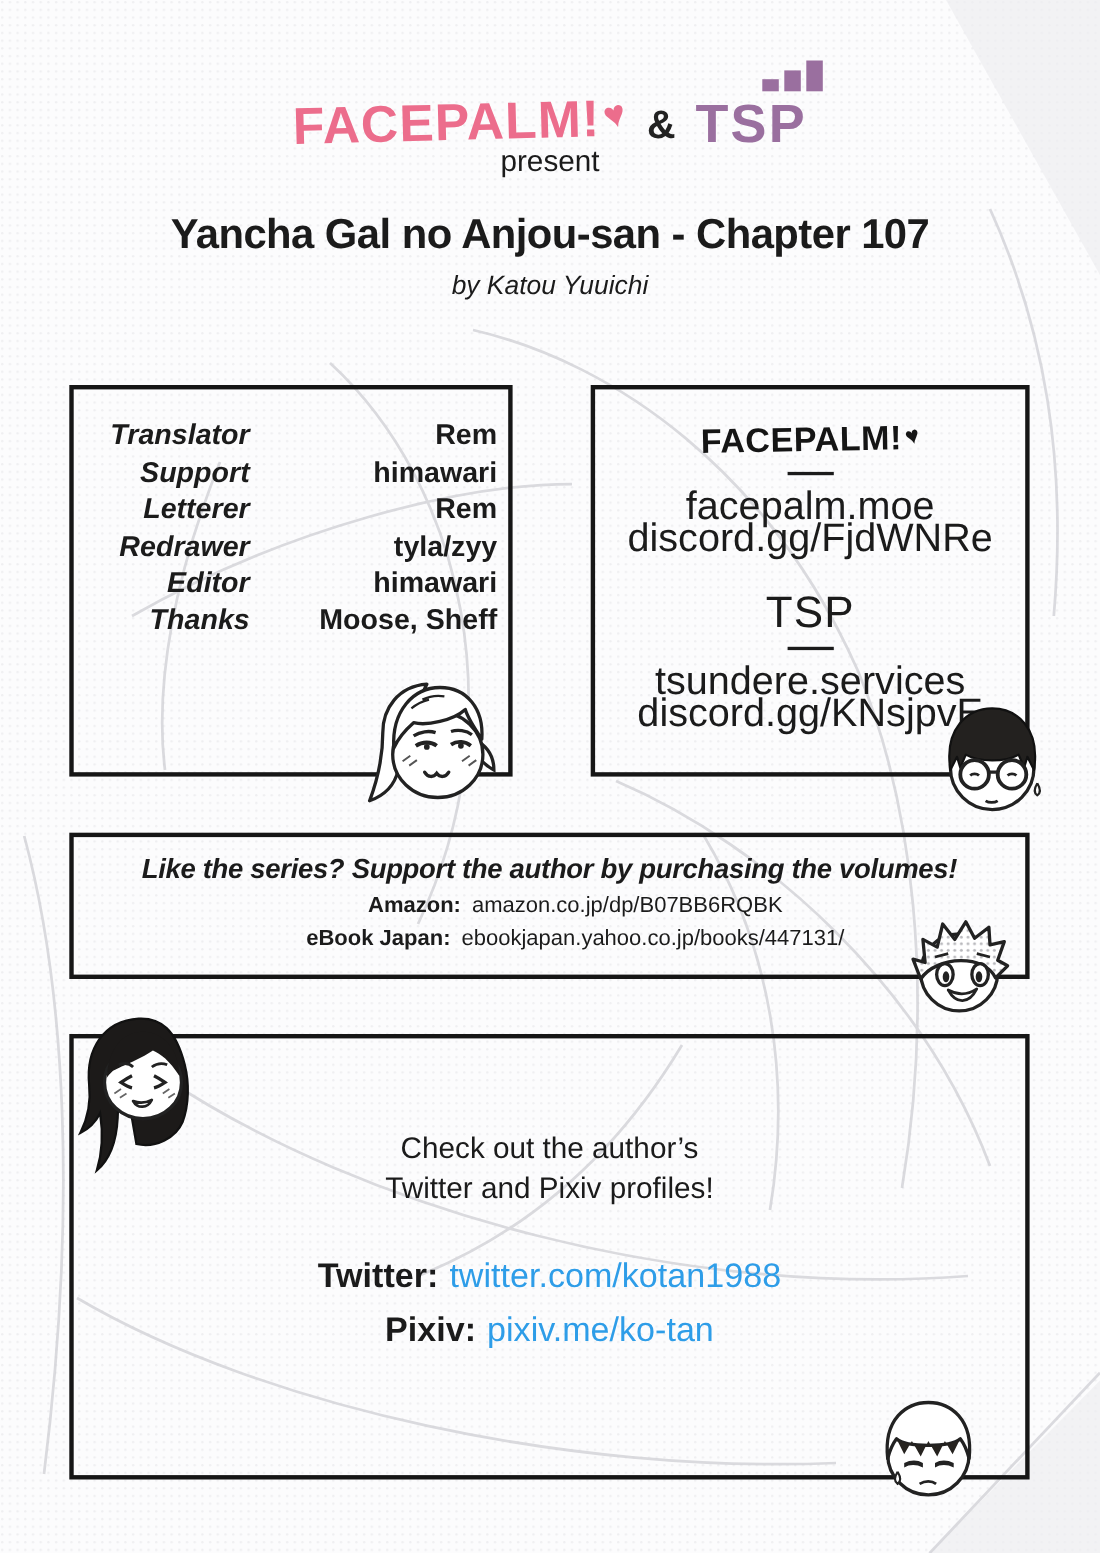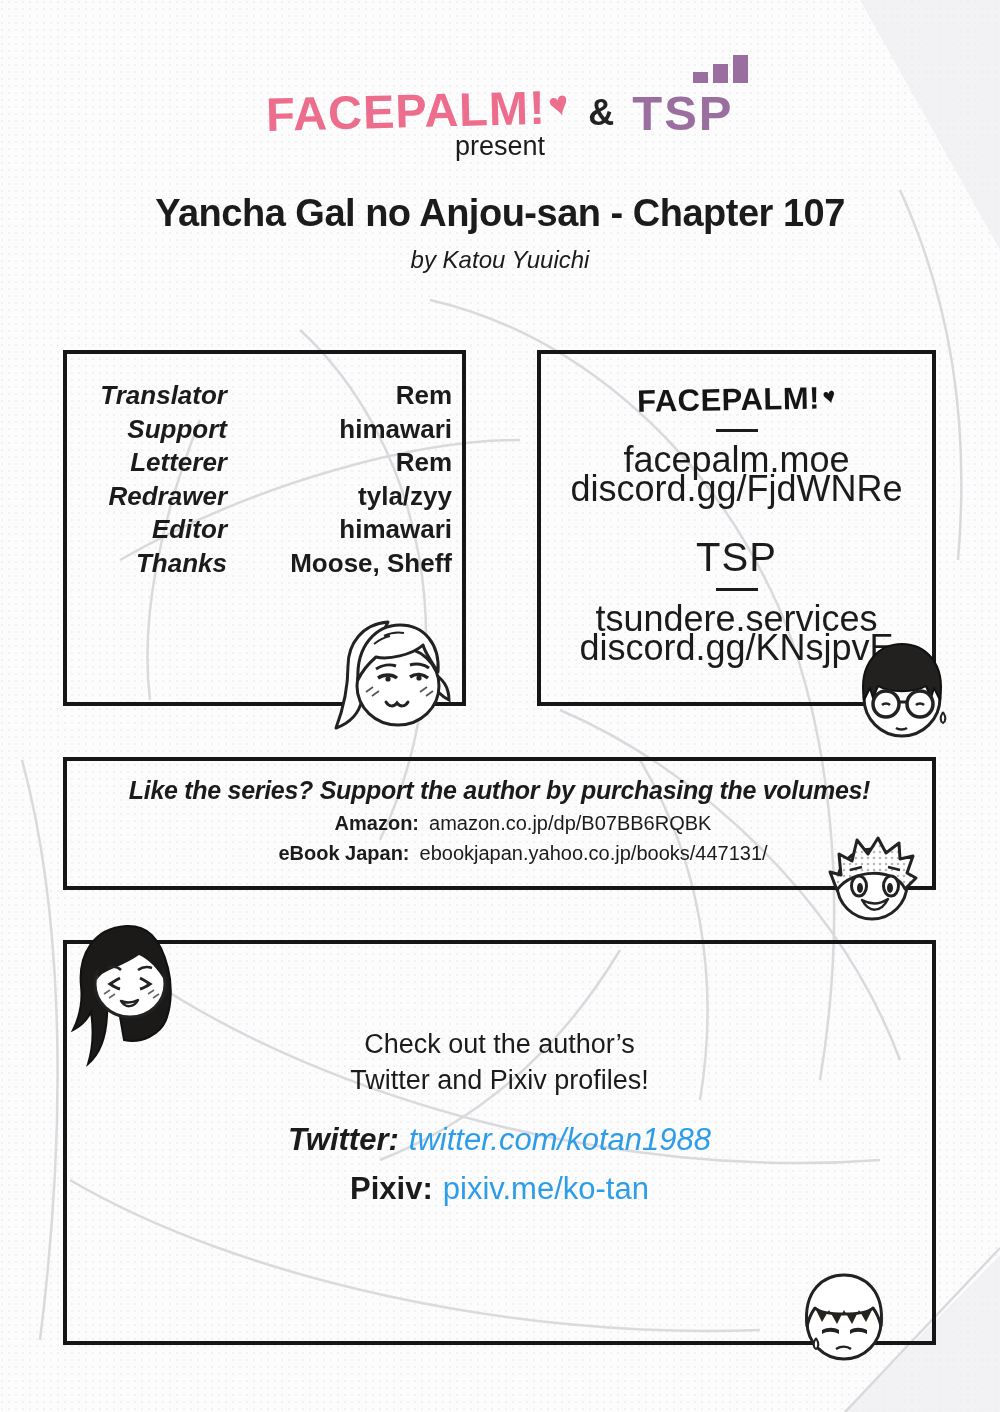--- a/index.html
+++ b/index.html
@@ -93,21 +93,21 @@
   .support-headline{font-size:25px;font-weight:700;font-style:italic;letter-spacing:-0.3px;}
   .buy-line{font-size:20px;margin-top:7px;margin-left:47px;}
   .buy-line:first-of-type{margin-top:12px;}
   .buy-label{font-weight:600;margin-right:10px;}
   .buy-url{font-weight:400;}
 
   
   .author-box{text-align:center;}
   .author-headline{margin-top:82px;font-size:27px;font-weight:500;line-height:36px;}
   .social-line{font-size:31px;margin-top:13px;}
-  .social-line.first{margin-top:24px;font-style:italic;}
+  .social-line.first{margin-top:44px;}
   .social-label{font-weight:600;margin-right:10px;}
   .link{color:var(--link-blue);font-weight:500;cursor:pointer;}
 
   
   .chibi{position:absolute;z-index:3;}
   .chibi-gal{left:328px;top:612px;width:132px;height:132px;}
   .chibi-glasses{left:846px;top:638px;width:112px;height:106px;}
   .chibi-spiky{left:812px;top:826px;width:118px;height:102px;}
   .chibi-darkgirl{left:66px;top:922px;width:125px;height:145px;}
   .chibi-tired{left:792px;top:1270px;width:105px;height:96px;}

